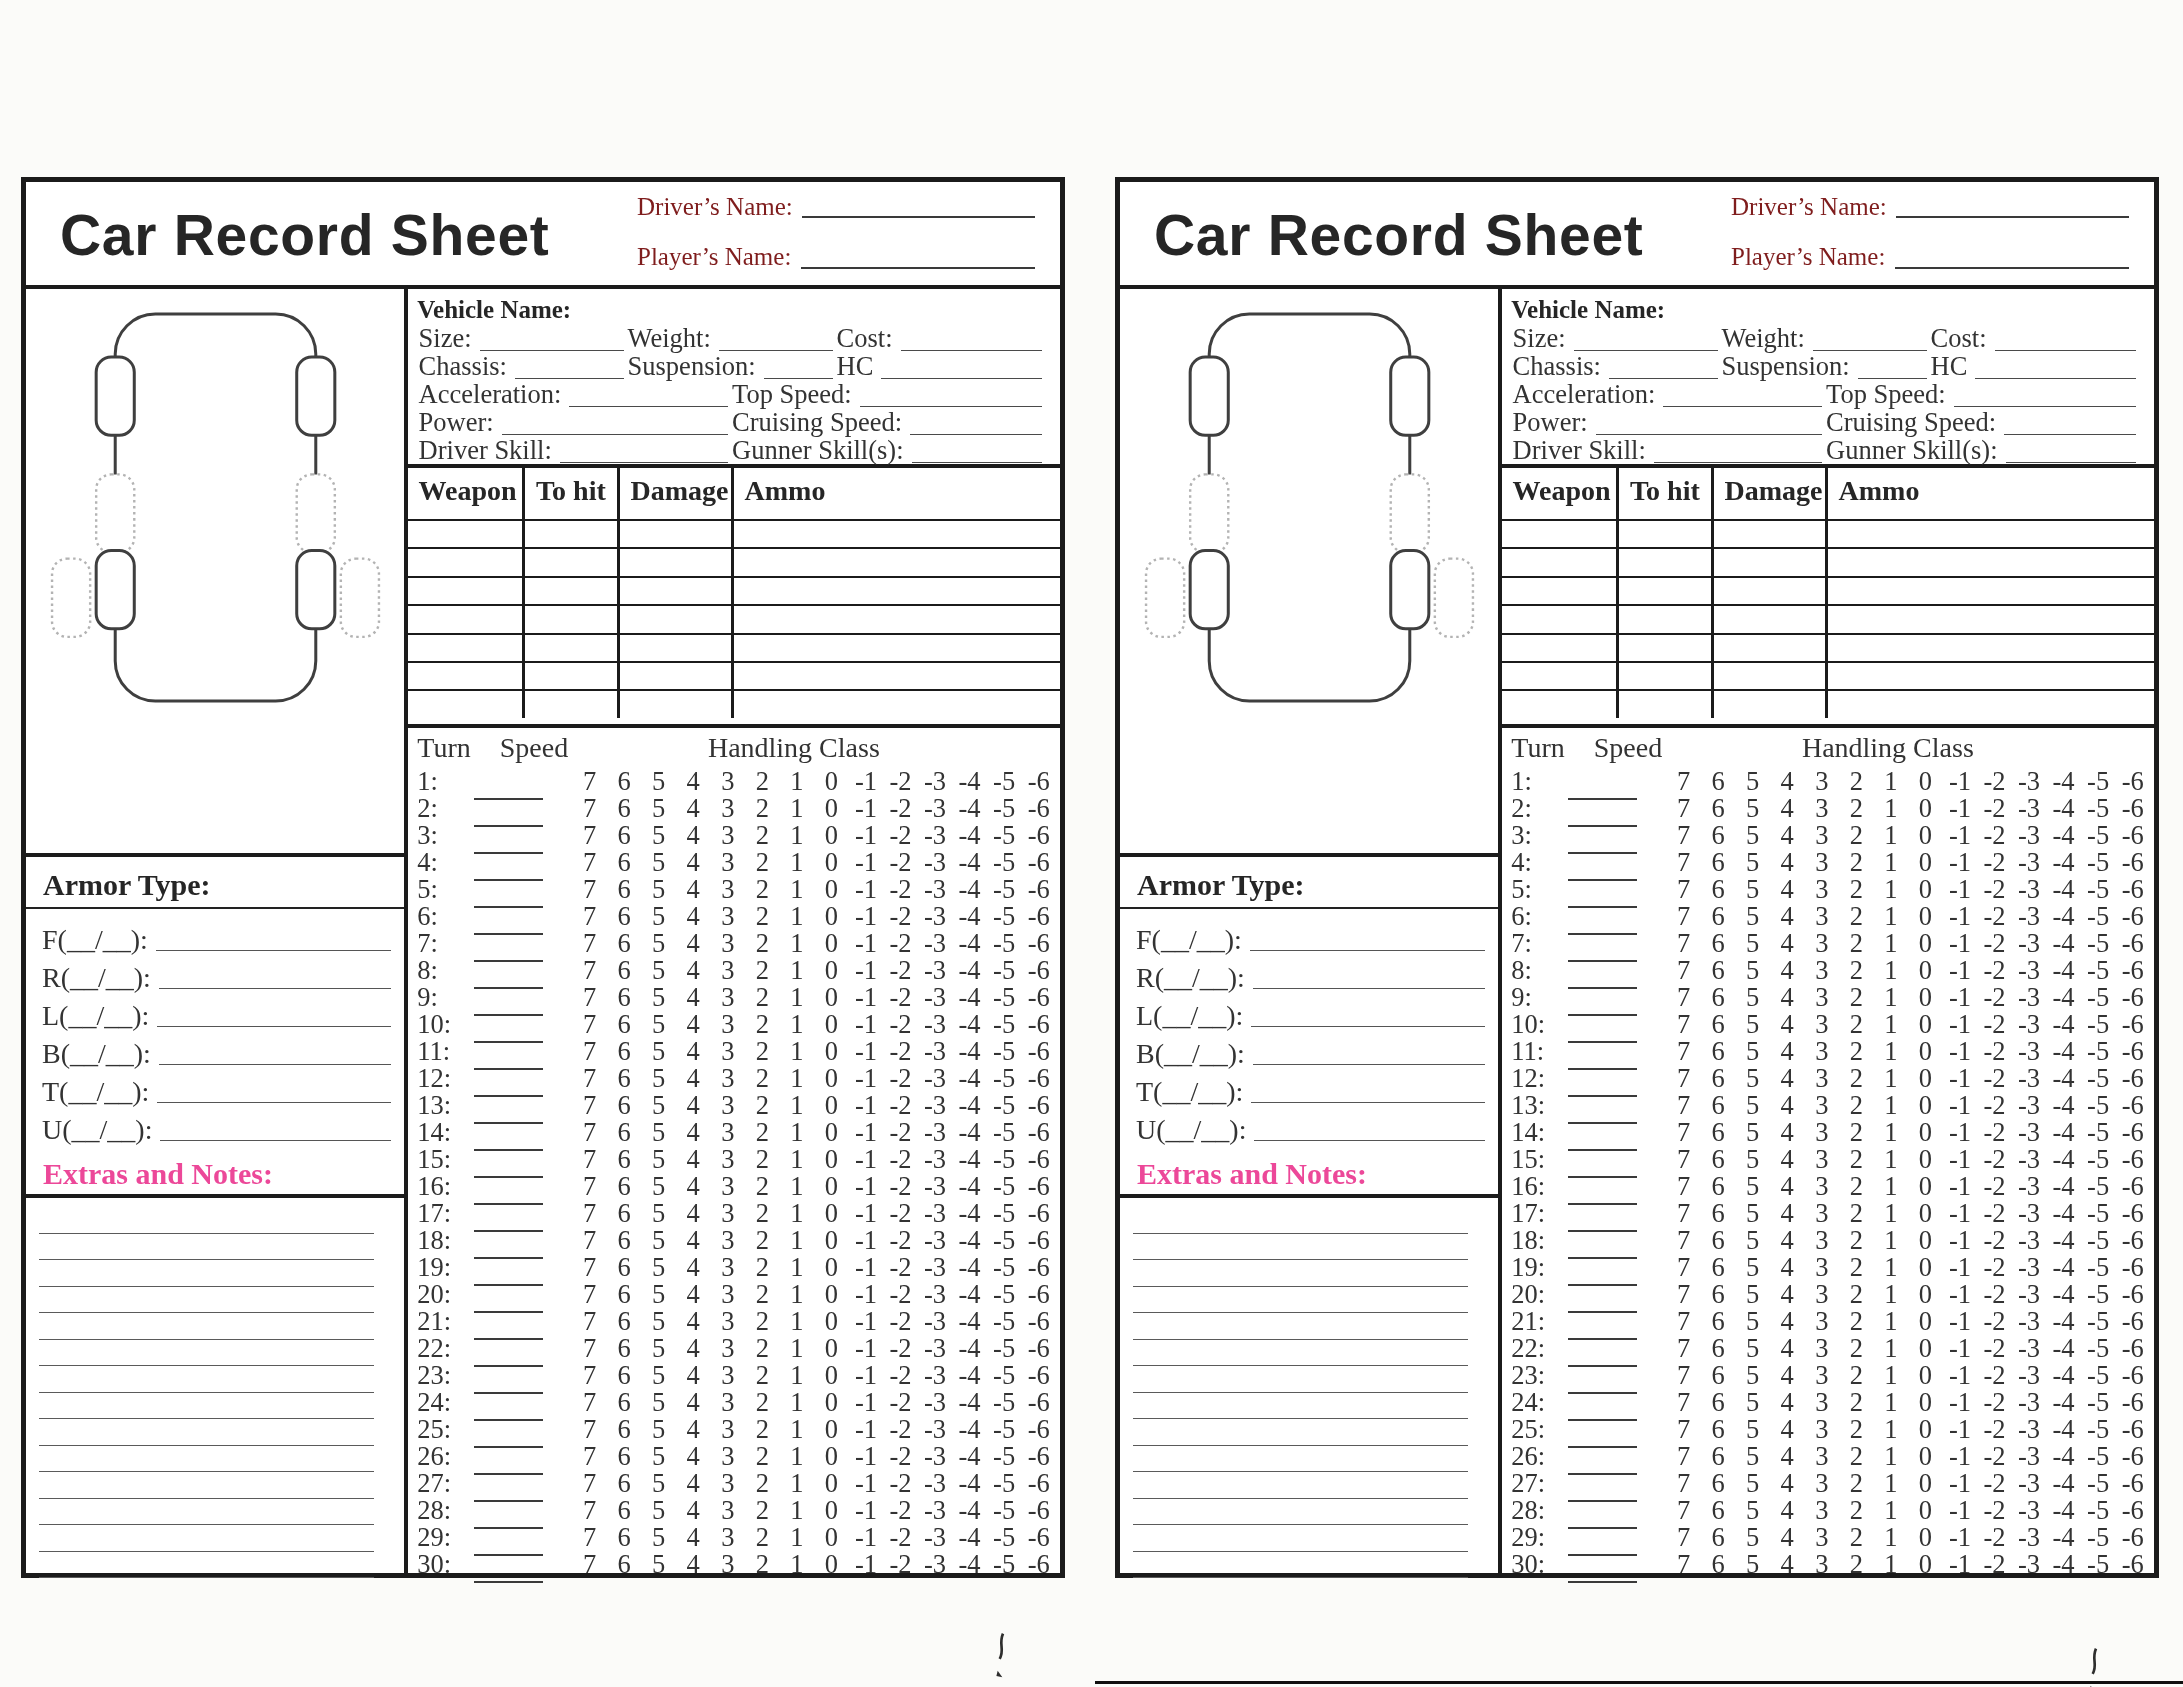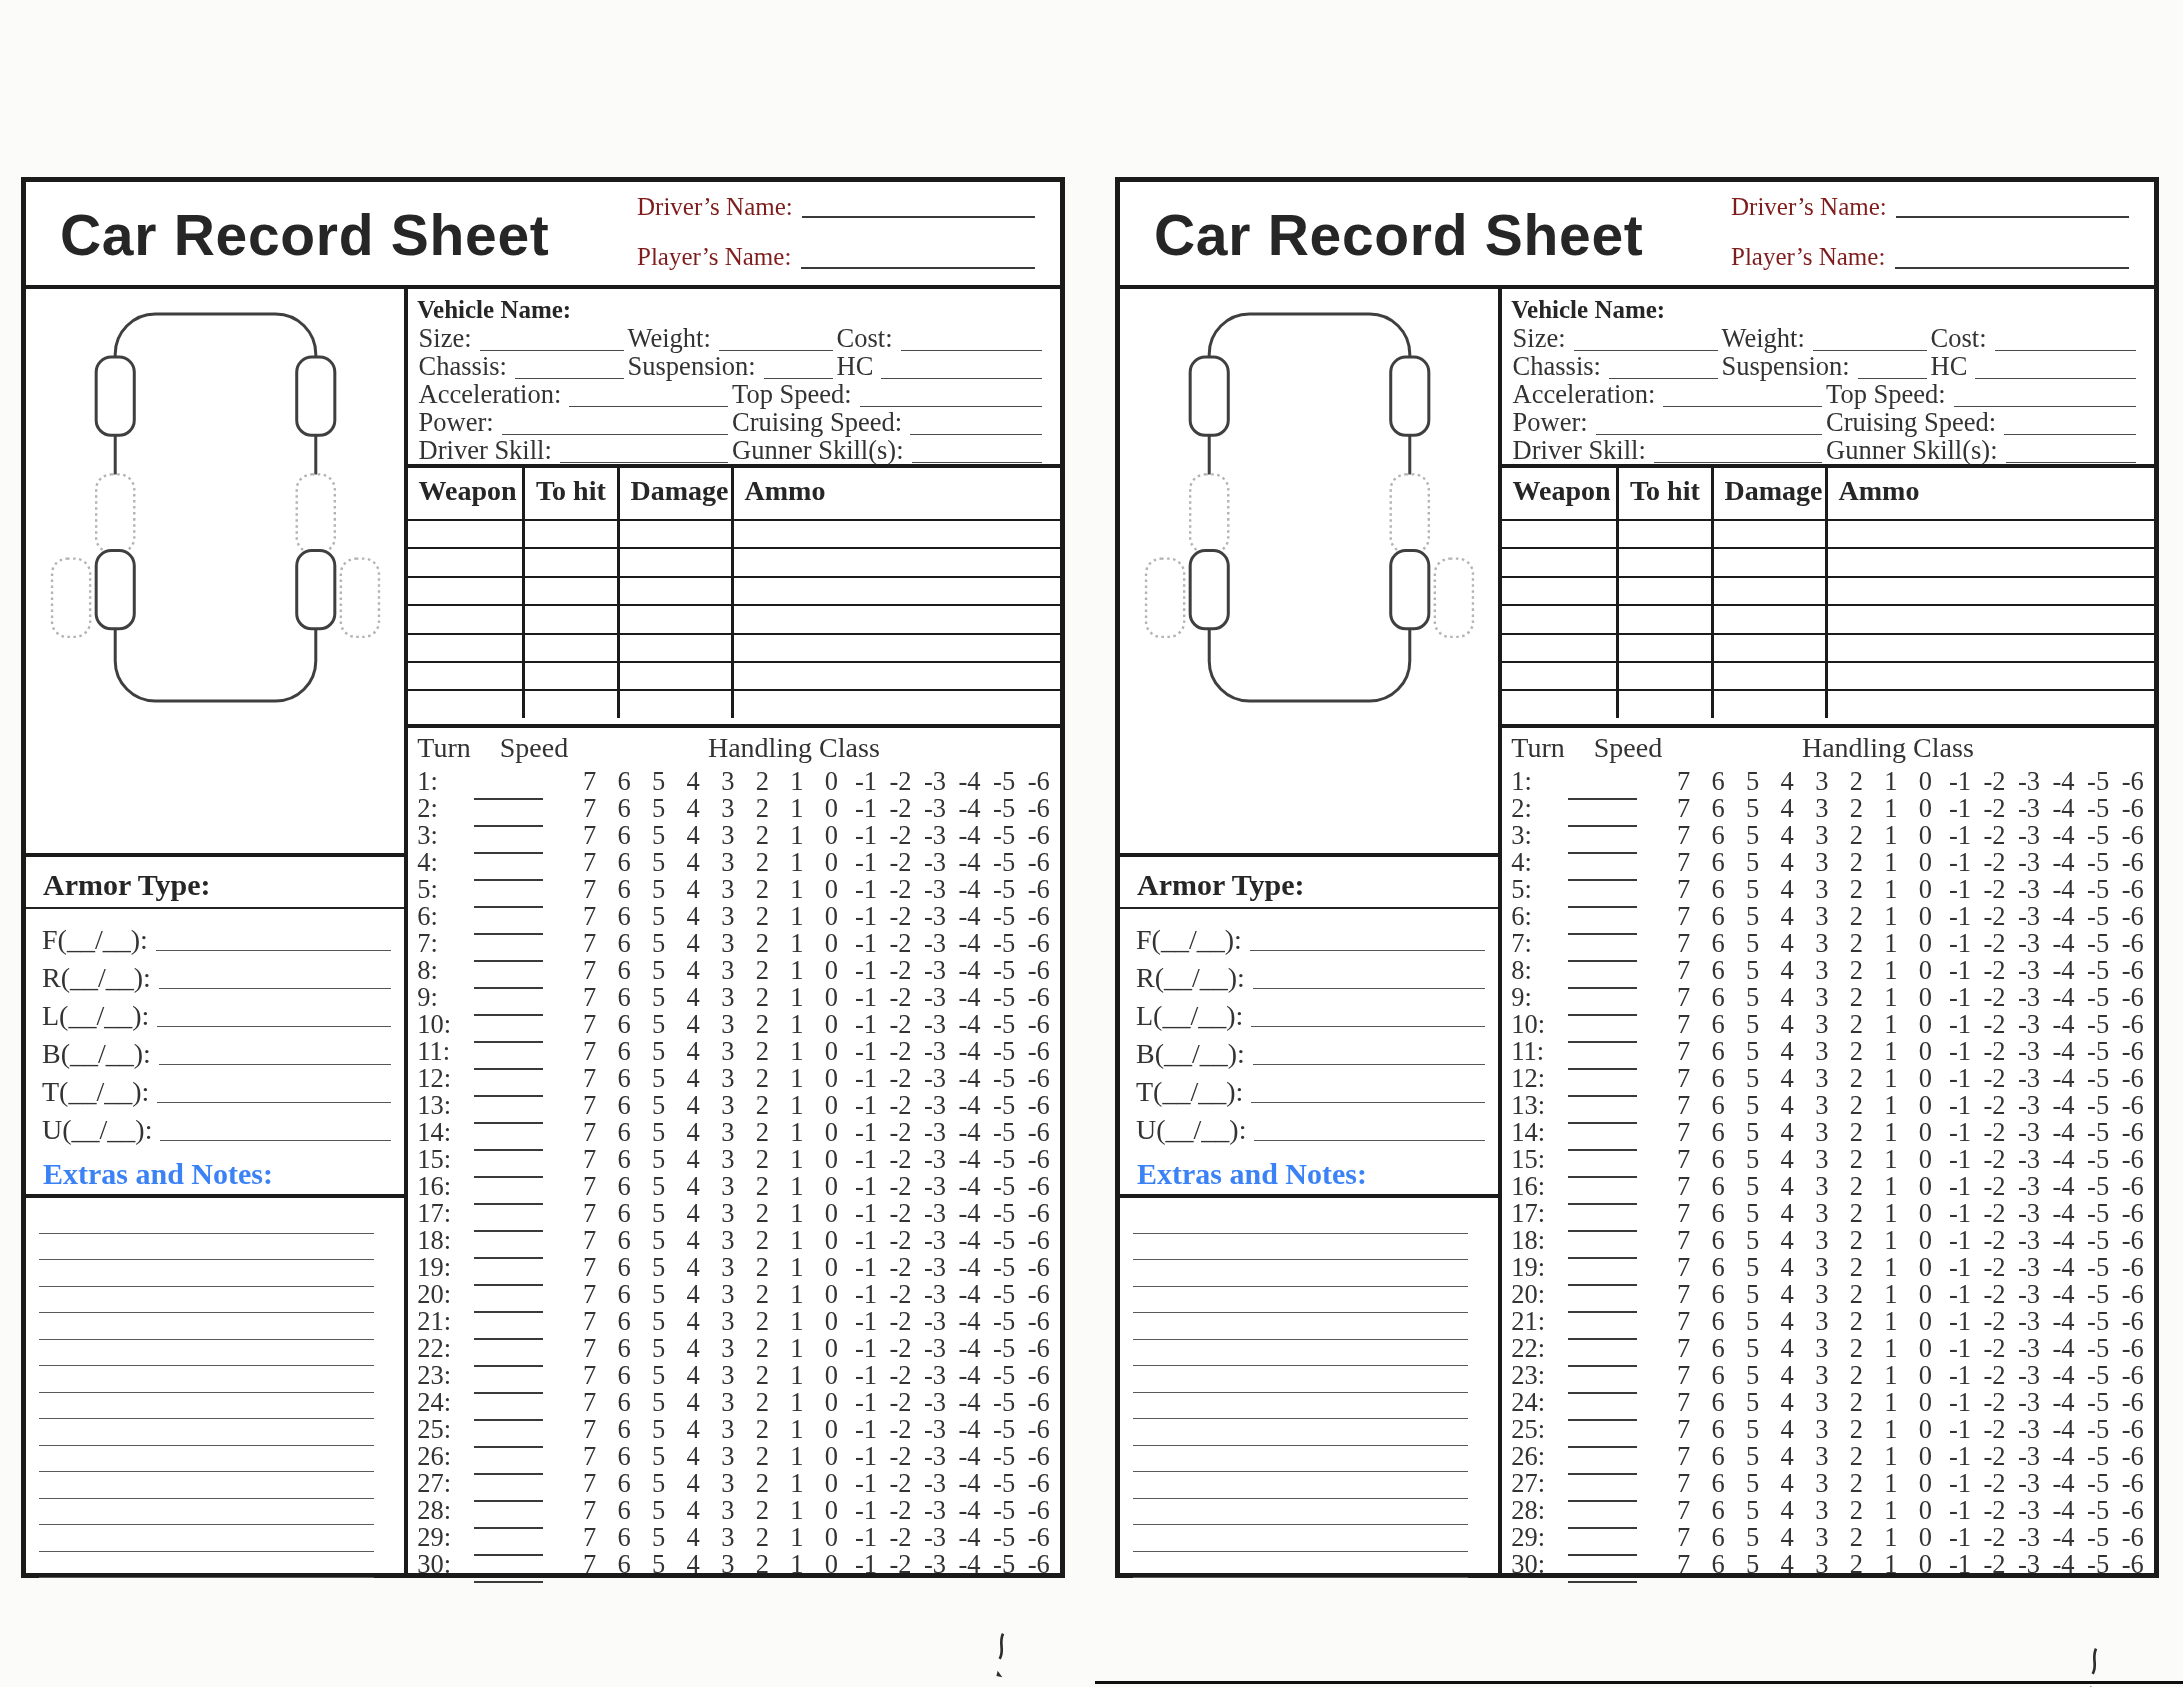--- a/index.html
+++ b/index.html
@@ -26,21 +26,21 @@
   .right-col{flex:1;display:flex;flex-direction:column;}
 
   
   .car-box{height:569px;border-bottom:4px solid #1b1b1b;text-align:center;}
   .armor-head{height:52px;border-bottom:2.6px solid #222;font-weight:bold;font-size:30px;
               padding:10.6px 0 0 17px;color:#262626;}
   .armor-rows{padding-top:9.3px;}
   .armor-row{display:flex;align-items:flex-end;height:38px;font-size:28px;color:#333;padding-left:16px;}
   .armor-row .fill-line{margin:0 13.2px 5.3px 8px;border-bottom-width:1.3px;border-color:#555;}
   .extras-head{height:49px;border-bottom:4px solid #1b1b1b;font-weight:bold;font-size:30px;
-               padding:8px 0 0 17px;color:#3b82f6;margin-top:2.6px;}
+               padding:8px 0 0 17px;color:#ec4899;margin-top:2.6px;}
   .notes{flex:1;padding-top:9.3px;}
   .note-line{height:26.5px;border-bottom:1.3px solid #5a5a5a;margin:0 30px 0 13.2px;}
 
   
   .vehicle-box{height:179px;border-bottom:4px solid #1b1b1b;}
   .veh-head{font-weight:bold;font-size:25px;padding:6.6px 0 0 9.3px;color:#262626;}
   .veh-rows{padding:2.6px 18.5px 0 10.6px;}
   .veh-row{display:flex;height:28px;gap:4px;}
   .veh-field{flex:1;display:flex;align-items:flex-end;font-size:26.5px;color:#333;white-space:nowrap;}
   .veh-field .fill-line{margin:0 0 3.3px 8px;border-bottom-width:1.3px;border-color:#4a4a4a;}

